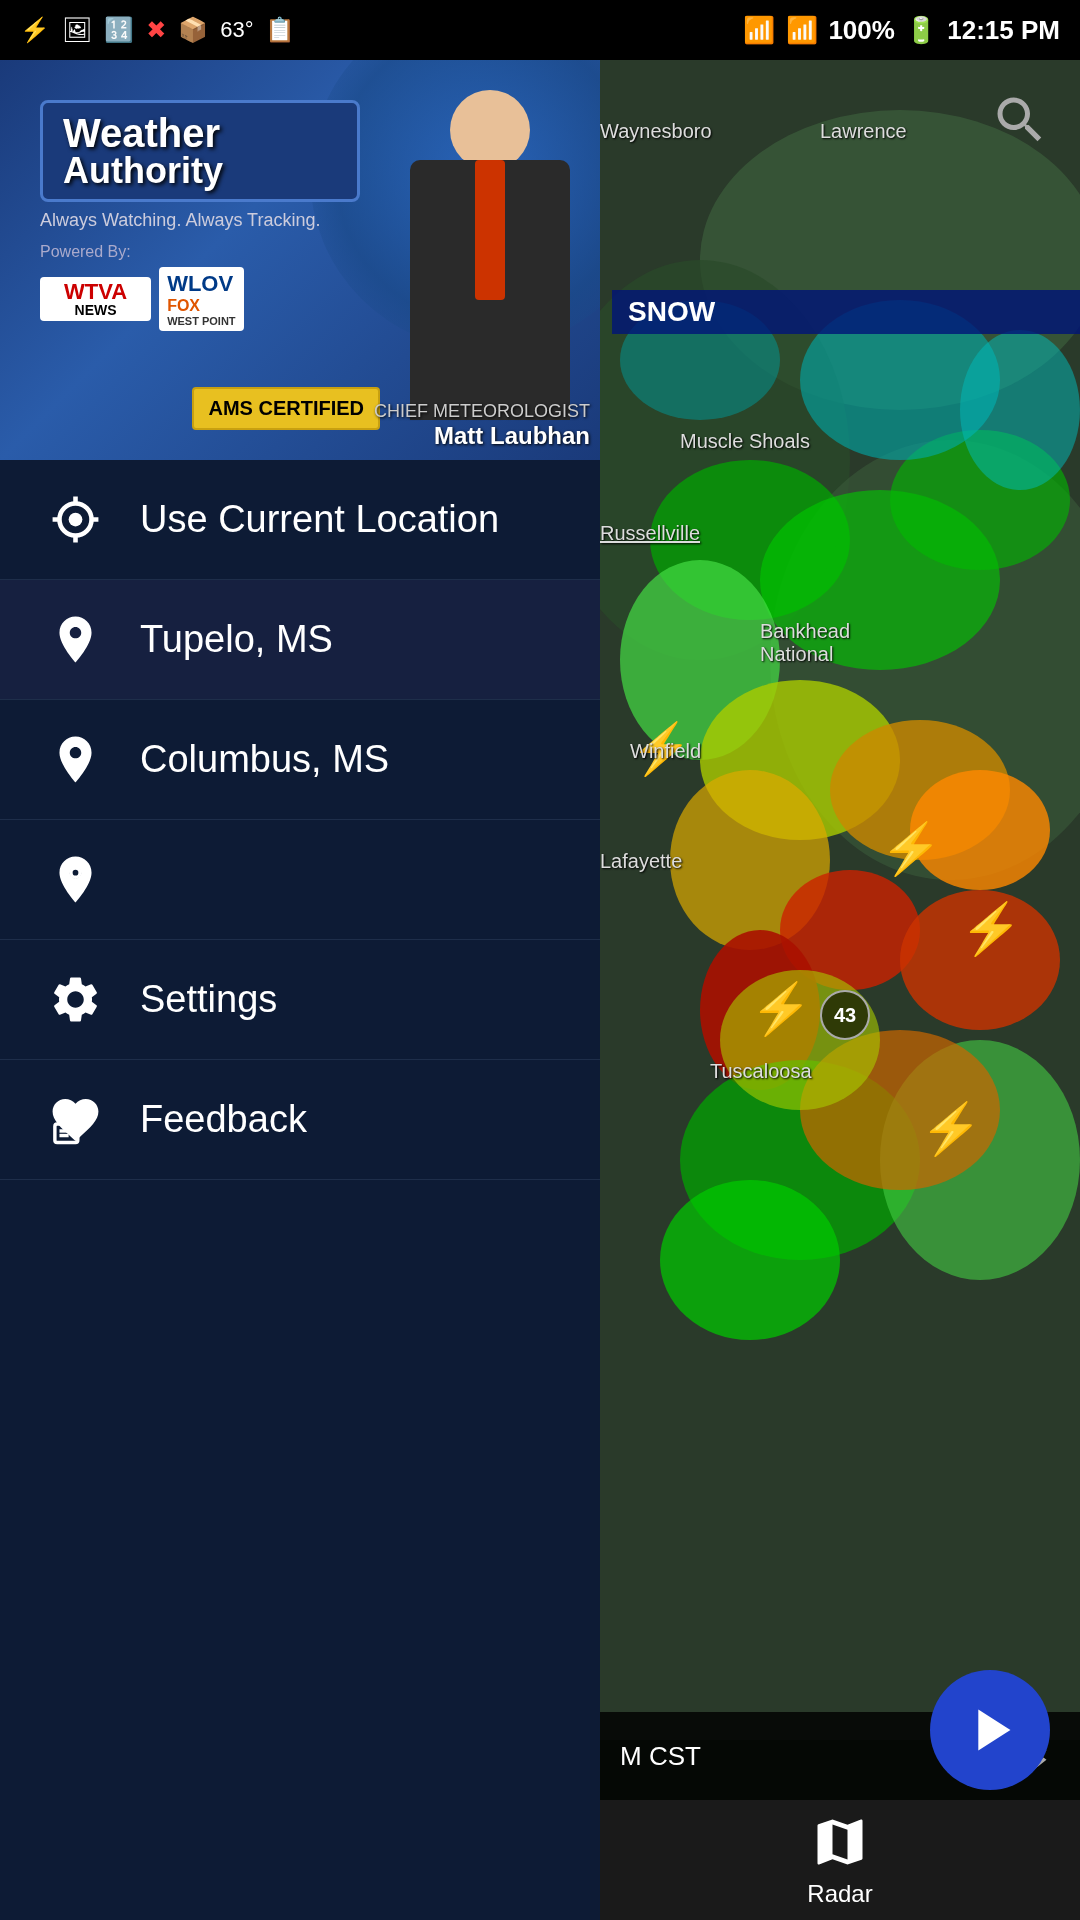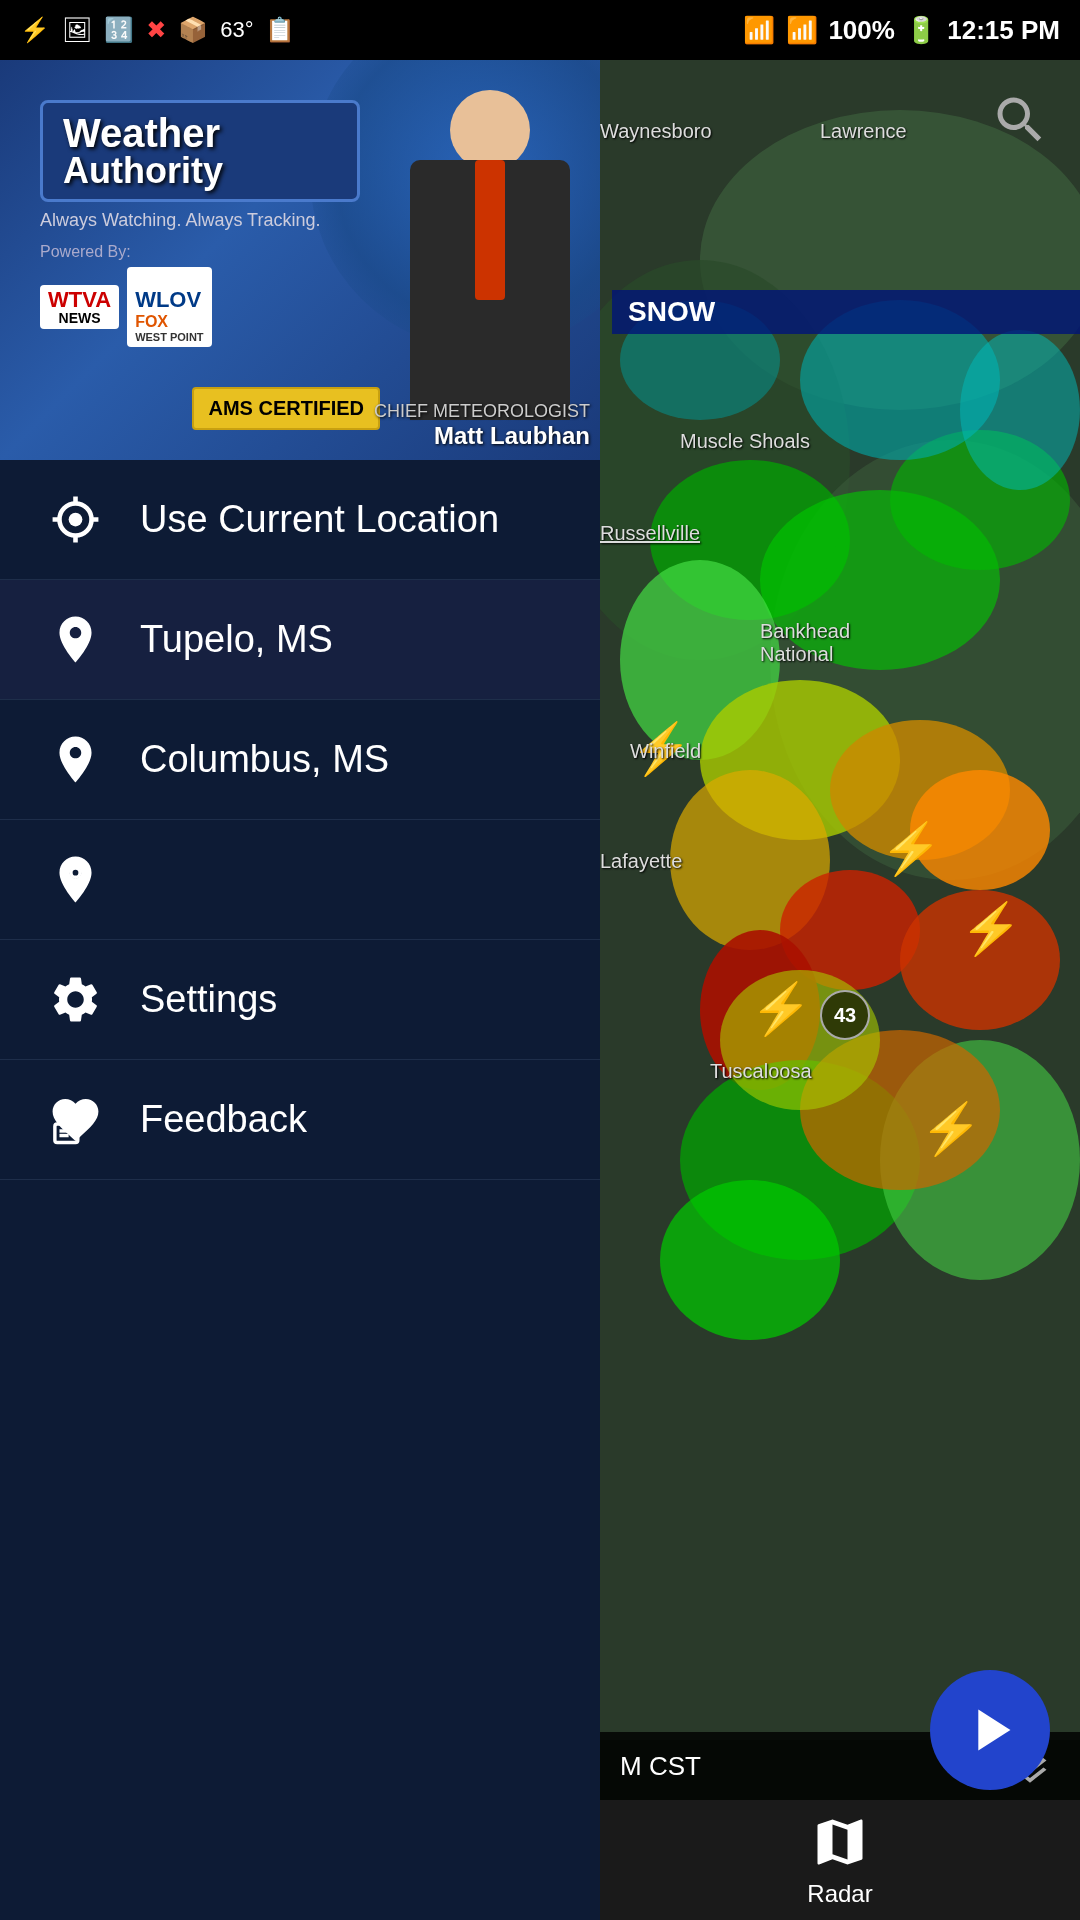--- a/index.html
+++ b/index.html
@@ -119,21 +119,21 @@
       color: #aac;
     }
     .station-logos {
       display: flex;
       gap: 8px;
       margin-top: 6px;
       align-items: center;
     }
     .station-logo {
       background: #fff;
-      padding: 4px 8px;
+      padding: 4px 24px;
       border-radius: 4px;
       font-size: 20px;
       font-weight: 900;
       color: #000;
       display: flex;
       flex-direction: column;
       align-items: center;
       line-height: 1;
     }
     .station-logo .top { color: #c00; font-size: 22px; }
@@ -402,21 +402,21 @@
           <div class="authority-text">Authority</div>
         </div>
         <div class="tagline">Always Watching. Always Tracking.</div>
         <div class="powered-by">Powered By:</div>
         <div class="station-logos">
           <div class="station-logo">
             <span class="top">WTVA</span>
             <span class="bottom">NEWS</span>
           </div>
           <div class="wlov-logo">
-            <div style="color:#003a87;font-size:22px;font-weight:900;margin-top:16px;">WLOV</div>
+            <div style="color:#003a87;font-size:22px;font-weight:900;">WLOV</div>
             <div style="color:#e05500;font-size:16px;font-weight:700;">FOX</div>
             <div style="font-size:11px;color:#333;">WEST POINT</div>
           </div>
         </div>
       </div>
 
       <div class="ams-badge">
         <div>AMS CERTIFIED</div>
       </div>
 
@@ -555,21 +555,21 @@
       <div class="city-label" style="top:680px;left:30px;">Winfield</div>
       <div class="city-label" style="top:790px;left:0;">Lafayette</div>
       <div class="city-label" style="top:1000px;left:110px;">Tuscaloosa</div>
 
       <div style="position:absolute;top:930px;left:220px;background:rgba(0,0,0,0.6);border:2px solid #aaa;border-radius:50%;width:50px;height:50px;display:flex;align-items:center;justify-content:center;color:#fff;font-size:20px;font-weight:bold;">43</div>
 
       <div style="position:absolute;top:230px;left:12px;right:0;background:rgba(0,20,120,0.8);color:#fff;font-size:28px;font-weight:bold;padding:6px 16px;">SNOW</div>
 
     </div>
 
-    <div class="map-time-bar" style="position:absolute;bottom:120px;left:0;width:100%;height:68px;">
+    <div class="map-time-bar" style="position:absolute;bottom:120px;left:0;width:100%;height:88px;">
       <span class="map-time-text">M CST</span>
       <div class="layers-btn">
         <svg viewBox="0 0 24 24" xmlns="http://www.w3.org/2000/svg">
           <path d="M11.99 18.54l-7.37-5.73L3 14.07l9 7 9-7-1.63-1.27-7.38 5.74zM12 16l7.36-5.73L21 9l-9-7-9 7 1.63 1.27L12 16z"></path>
         </svg>
       </div>
     </div>
 
     <div class="nav-arrow-btn" style="bottom:130px;right:30px;">
       <svg viewBox="0 0 24 24" xmlns="http://www.w3.org/2000/svg">

